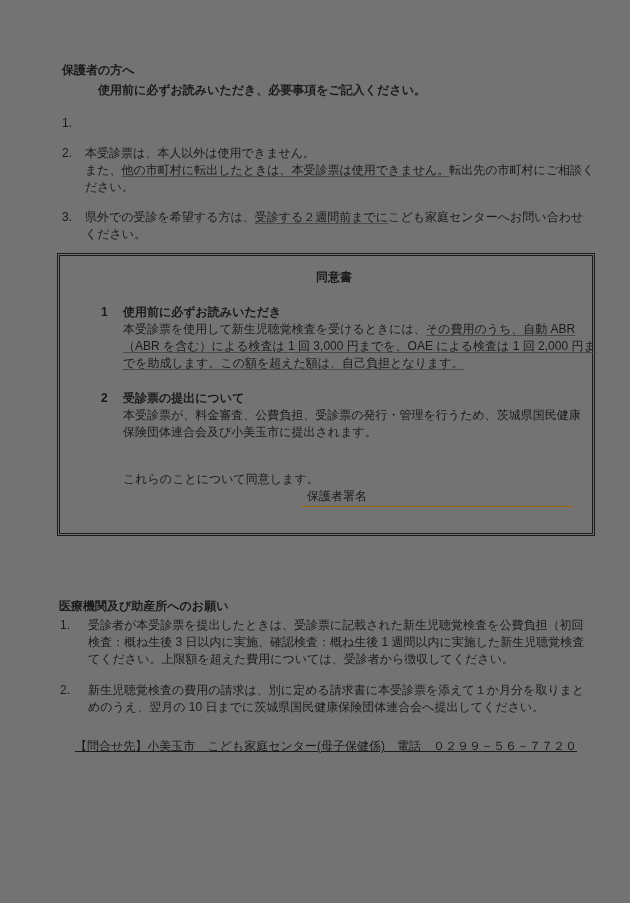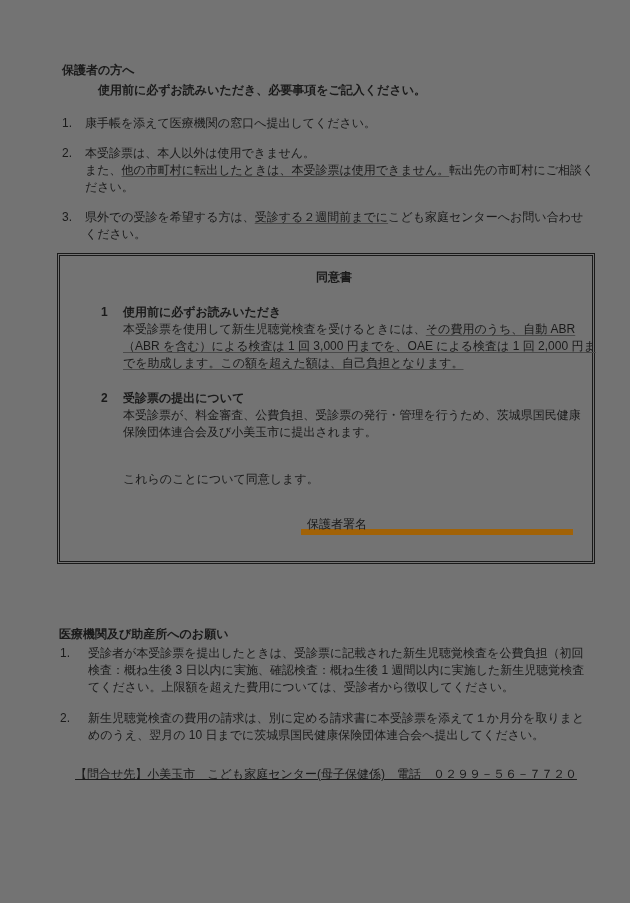--- a/index.html
+++ b/index.html
@@ -33,24 +33,24 @@
     padding:13px 0 26px 16px;
   }
   .c-title{text-align:center;font-weight:bold;}
   .c-section{margin:18px 25px 0 25px;}
   .c-head{display:flex;font-weight:bold;}
   .c-num{flex:none;width:22px;}
   .c-body{margin-left:22px;}
   .agree{margin:30px 0 0 47px;}
   .sig-row{
     box-sizing:border-box;
-    margin:28px 0 0 225px;
+    margin:0 0 0 225px;
     width:272px;
     height:19px;
-    border-bottom:6px solid #a16207;
+    border-bottom:1px solid #a16207;
     padding-left:6px;
   }
 
   .provider-heading{margin:62px 0 0 59px;font-weight:bold;}
   .provider-notes{margin:2px 0 0 60px;}
   .provider-notes .note-num{width:28px;}
   .provider-notes .note-item + .note-item{margin-top:14px;}
 
   .footer{margin:22px 0 0 75px;text-decoration:underline;}
 </style>
@@ -59,21 +59,20 @@
 
 <div class="page">
 
   <div class="header-title">保護者の方へ</div>
   <div class="header-sub">使用前に必ずお読みいただき、必要事項をご記入ください。</div>
 
   <div class="notes">
       <div class="note-item">
         <div class="note-num">1.</div>
         <div class="note-body">
-          <div class="line"><span>康手帳を添えて医療機関の窓口へ提出してください。</span></div>
         </div>
       </div>
       <div class="note-item">
         <div class="note-num">2.</div>
         <div class="note-body">
           <div class="line"><span>本受診票は、本人以外は使用できません。</span></div>
           <div class="line"><span>また、</span><span class="u">他の市町村に転出したときは、本受診票は使用できません。</span><span>転出先の市町村にご相談く</span></div>
           <div class="line"><span>ださい。</span></div>
         </div>
       </div>

